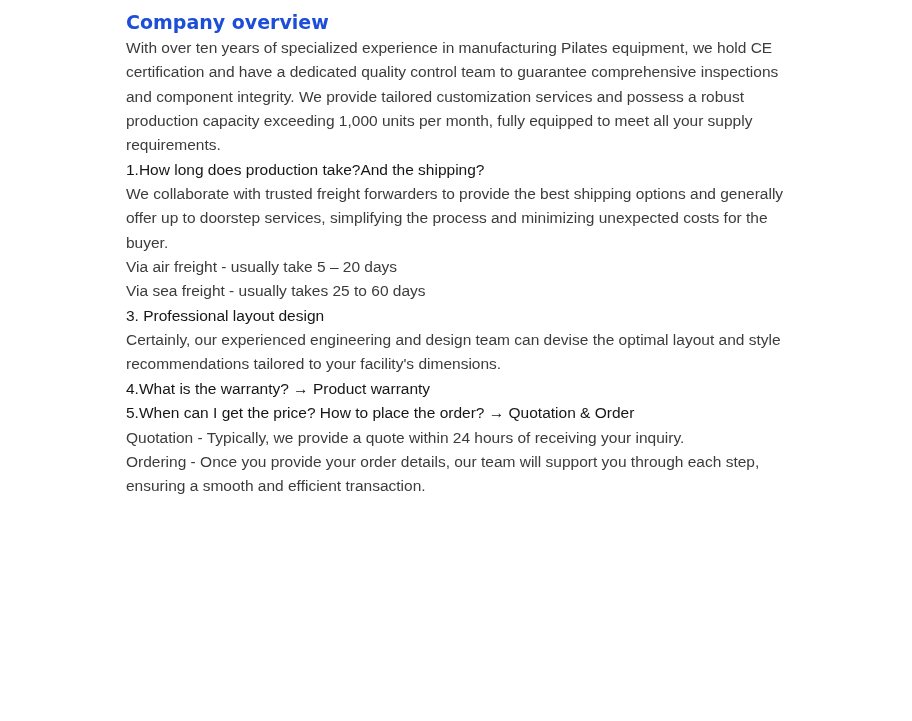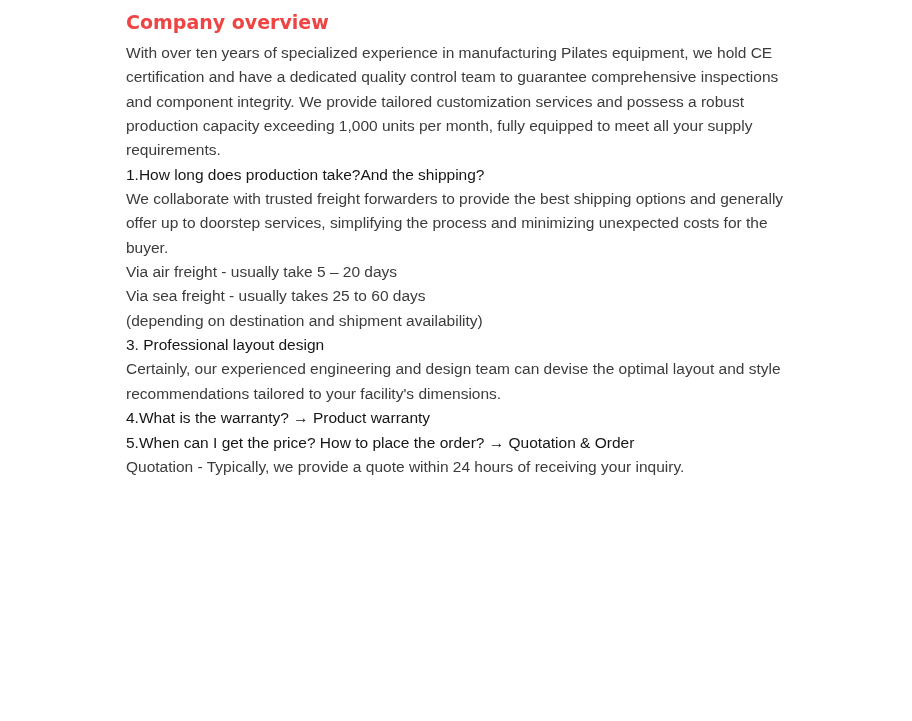--- a/index.html
+++ b/index.html
@@ -15,22 +15,21 @@
     padding: 9px 0 0 126px;
   }
   .text-col {
     width: 672px;
   }
   .page-title {
     font-family: "DejaVu Sans", sans-serif;
     font-size: 19px;
     line-height: 27px;
     font-weight: 700;
-    color: #ef4444;
-    margin-bottom: 5px;
+    color: #1d4ed8;
   }
   p {
     font-size: 15.5px;
     line-height: 24.35px;
     color: #3c3c3c;
     margin: 0;
   }
   p.intro {
   }
   p.q {
@@ -49,31 +48,31 @@
     <p class="intro">With over ten years of specialized experience in manufacturing Pilates equipment, we hold CE certification and have a dedicated quality control team to guarantee comprehensive inspections and component integrity. We provide tailored customization services and possess a robust production capacity exceeding 1,000 units per month, fully equipped to meet all your supply requirements.</p>
 
     <section>
       <p class="q">1.How long does production take?And the shipping?</p>
     </section>
 
     <section>
       <p class="a">We collaborate with trusted freight forwarders to provide the best shipping options and generally offer up to doorstep services, simplifying the process and minimizing unexpected costs for the buyer.</p>
       <p class="a">Via air freight - usually take 5 – 20 days</p>
       <p class="a">Via sea freight - usually takes 25 to 60 days</p>
-      <p class="a">(depending on destination and shipment availability)</p>
     </section>
 
     <section>
       <p class="q">3. Professional layout design</p>
       <p class="a">Certainly, our experienced engineering and design team can devise the optimal layout and style recommendations tailored to your facility's dimensions.</p>
     </section>
 
     <section>
       <p class="q">4.What is the warranty? → Product warranty</p>
     </section>
 
     <section>
       <p class="q">5.When can I get the price? How to place the order? → Quotation &amp; Order</p>
       <p class="a">Quotation - Typically, we provide a quote within 24 hours of receiving your inquiry.</p>
+      <p class="a">Ordering - Once you provide your order details, our team will support you through each step, ensuring a smooth and efficient transaction.</p>
     </section>
 
   </div>
 </div>
 
 </body></html>

